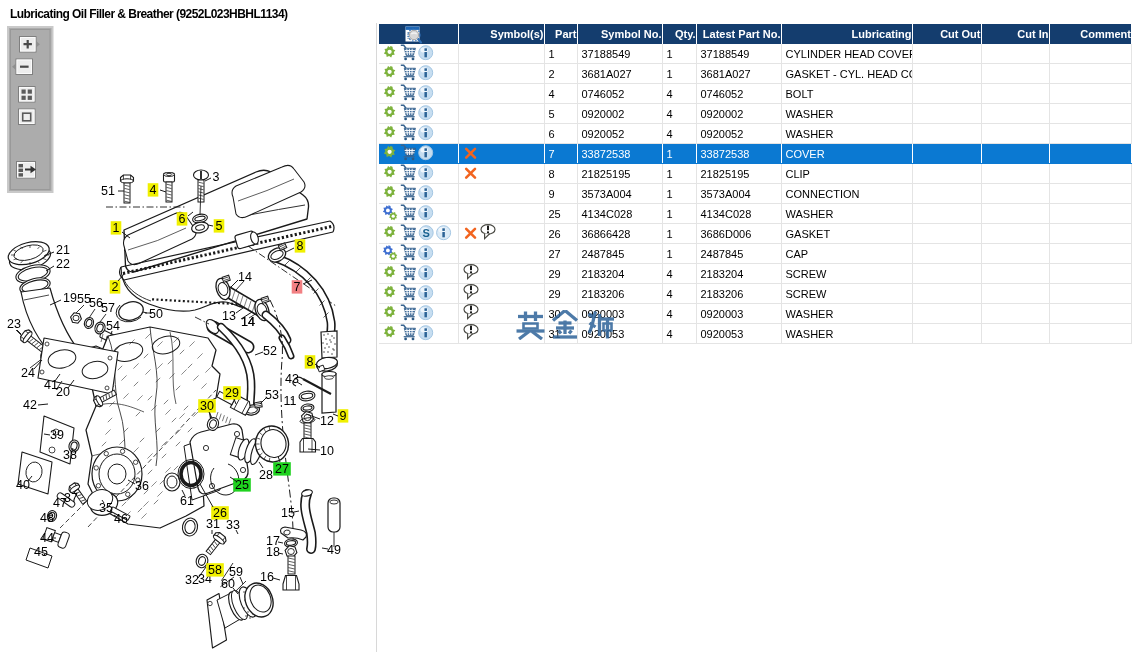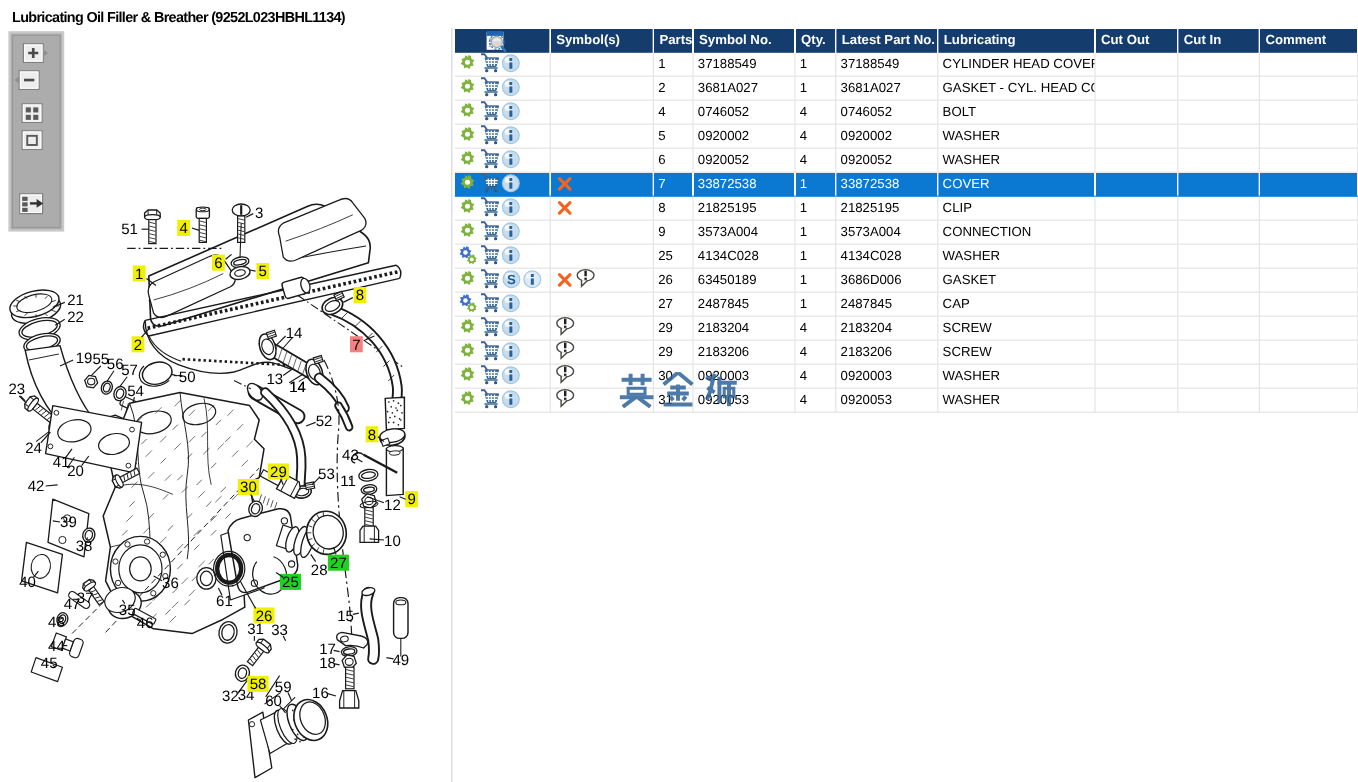--- a/index.html
+++ b/index.html
@@ -2,21 +2,21 @@
 <html><head>
 <meta charset="utf-8">
 <style>
 * { margin:0; padding:0; box-sizing:border-box; }
 html,body { width:1132px; height:652px; background:#ffffff; overflow:hidden;
   font-family:"Liberation Sans", sans-serif; }
 #page { position:relative; width:1132px; height:652px; background:#fff; overflow:hidden; }
 #title { position:absolute; left:10px; top:7px; font-size:12px; font-weight:bold; color:#000; letter-spacing:-0.55px; }
 #diagpane { position:absolute; left:0; top:23px; width:377px; height:629px; border-right:1px solid #d8d8d8; background:#fff; }
 #tbl { position:absolute; left:379px; top:24px; width:753px; border-collapse:collapse; table-layout:fixed; font-size:11px; color:#000; }
-#tbl th { background:#143d6e; color:#fff; font-weight:bold; text-align:left; height:20px; padding:0 0 0 5px; border-right:1px solid #fff; font-size:11px; white-space:nowrap; overflow:hidden; }
+#tbl th { background:#143d6e; color:#fff; font-weight:bold; text-align:right; height:20px; padding:0 0 0 5px; border-right:1px solid #fff; font-size:11px; white-space:nowrap; overflow:hidden; }
 #tbl td { height:19px; padding:0 0 0 4px; border-right:1px solid #e4e4e4; border-bottom:1px solid #e4e4e4; white-space:nowrap; overflow:hidden; background:#fff; }
 #tbl td.ic { padding:0; }
 #tbl tr.sel td { background:#0b79d2; color:#fff; border-right:1px solid #fff; border-bottom:1px solid #0b79d2; }
 .ics { display:block; }
 #wm { position:absolute; left:516px; top:310px; z-index:5; opacity:0.85; }
 </style>
 </head>
 <body>
 <div id="page">
   <div id="title">Lubricating Oil Filler &amp; Breather (9252L023HBHL1134)</div>
@@ -693,21 +693,21 @@
               <rect x="0.5" y="0.5" width="14" height="15" fill="#fff"></rect>
               <rect x="0.5" y="0.5" width="14" height="3.4" fill="#1d66b5"></rect>
               <path d="M2.3,6.5 h4 M2.3,8.5 h3.2 M2.3,10.5 h4 M2.3,12.5 h3" stroke="#9aa5b0" stroke-width="0.9"></path>
               <circle cx="9" cy="9" r="6" fill="none" stroke="#3173bd" stroke-width="1.1" stroke-dasharray="1.7 1.5"></circle>
               <circle cx="9" cy="9" r="4.7" fill="#d8d8d8" stroke="#a0a0a0" stroke-width="0.9"></circle>
               <path d="M6.2,8 q2.8,-2 5.6,0" stroke="#f2f2f2" stroke-width="1.4" fill="none"></path>
               <path d="M13.3,13.3 l2.6,3.1" stroke="#2f6fb4" stroke-width="2.3" stroke-linecap="round"></path>
             </svg>
           </th>
       <th>Symbol(s)</th>
-          <th>Parts</th>
+          <th>Part</th>
           <th>Symbol No.</th>
           <th>Qty.</th>
       <th>Latest Part No.</th>
           <th>Lubricating</th>
           <th>Cut Out</th>
           <th>Cut In</th>
           <th>Comment</th>
     </tr>
     <tr>
           <td class="ic">
@@ -993,21 +993,21 @@
               </g>
               <g transform="translate(21,0)">
                 <ellipse cx="8" cy="5.4" rx="7" ry="4.7" fill="#fff" stroke="#4a4a44" stroke-width="1.2"></ellipse>
                 <path d="M4.6,9.4 L4.6,14.6 L9.6,9.7" fill="#fff" stroke="#4a4a44" stroke-width="1.2"></path>
                 <rect x="7" y="1.6" width="2" height="4.6" fill="#1c1c1c"></rect>
                 <rect x="7" y="7.4" width="2" height="1.8" fill="#1c1c1c"></rect>
               </g>
             </svg>
           </td>
           <td>26</td>
-          <td>63450189</td>
+          <td>36866428</td>
           <td>1</td>
           <td>3686D006</td>
           <td>GASKET</td>
           <td></td>
           <td></td>
           <td></td>
         </tr>
     <tr>
           <td class="ic">
             <svg class="ics" width="78" height="19" viewBox="0 0 78 19">

